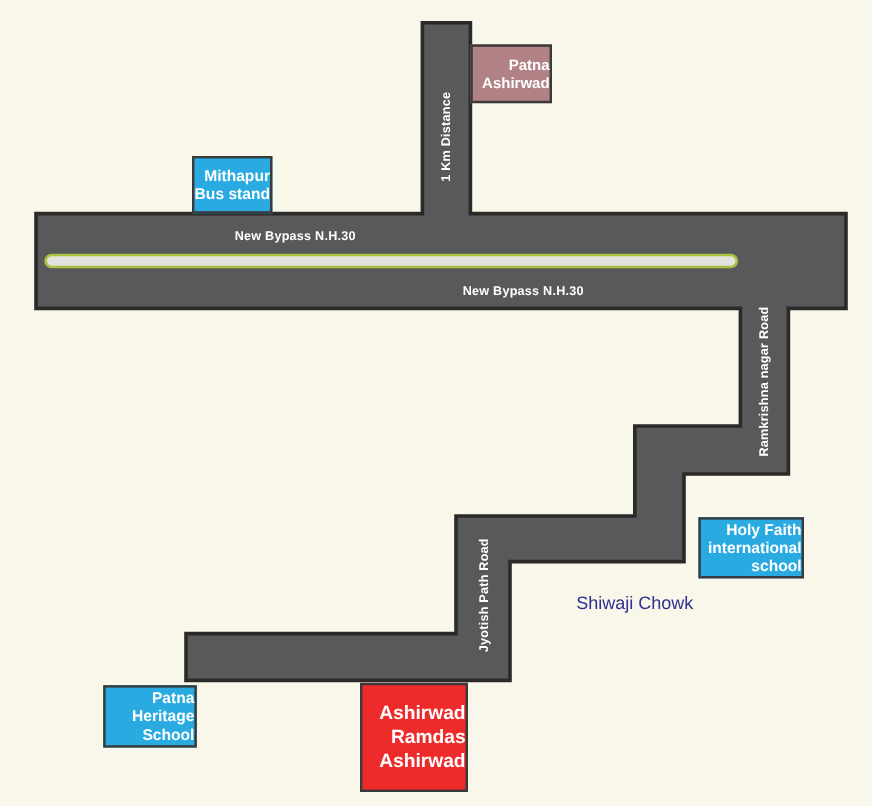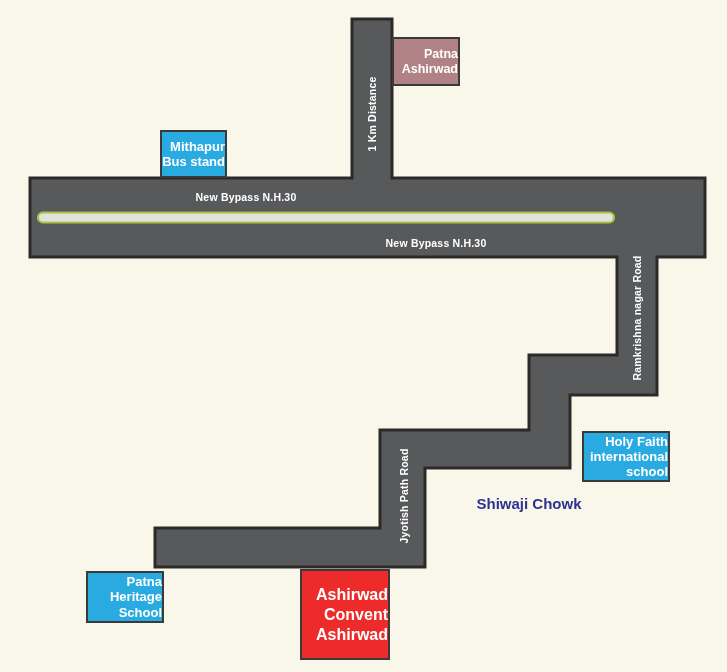--- a/index.html
+++ b/index.html
@@ -55,21 +55,21 @@
     font-size: 13px;
     line-height: 1.18;
   }
   .box.cyan  { background: var(--landmark_cyan, #29ABE2); }
   .box.mauve { background: var(--landmark_mauve, #B08285); font-size: 12.5px; }
   .box.red   { background: var(--landmark_red, #ED2B2B); font-size: 16px; line-height: 1.25; }
   .chowk {
     position: absolute;
     transform: translate(-50%, -50%);
     color: var(--chowk_text, #2E3192);
-    font-weight: bold;
+    font-weight: normal;
     font-size: 15px;
     white-space: nowrap;
   }
 </style>
 </head>
 <body>
 
 <div class="map">
 
   <svg class="roads" width="727" height="672" viewBox="0 0 727 672">
@@ -108,17 +108,17 @@
   <div class="chowk" style="left:529px; top:503px">Shiwaji Chowk</div>
 
   <div class="box cyan" style="left:86px; top:571px; width:78px; height:52px">
     <div>Patna</div>
     <div>Heritage</div>
     <div>School</div>
   </div>
 
   <div class="box red" style="left:300px; top:569px; width:90px; height:91px">
     <div>Ashirwad</div>
-    <div>Convent</div>
+    <div>Ramdas</div>
     <div>Ashirwad</div>
   </div>
 
 </div>
 
 </body></html>

